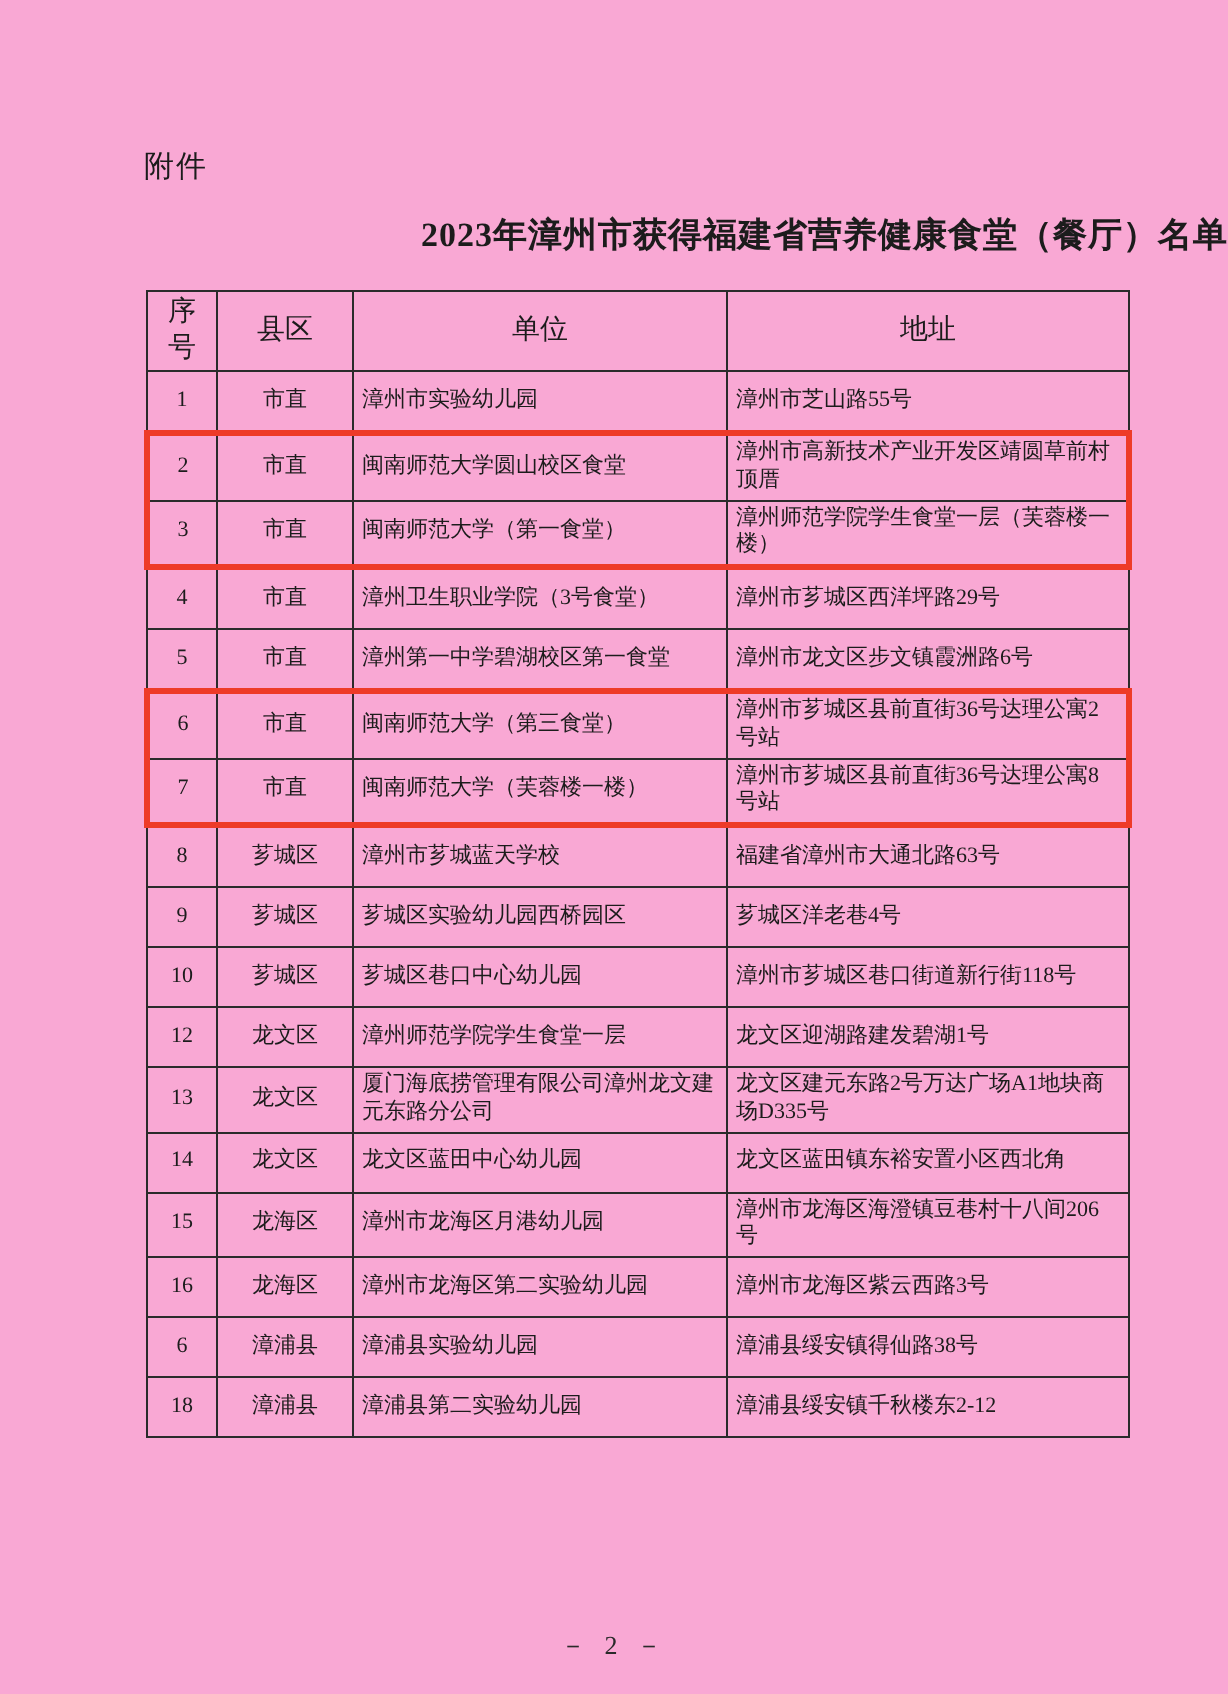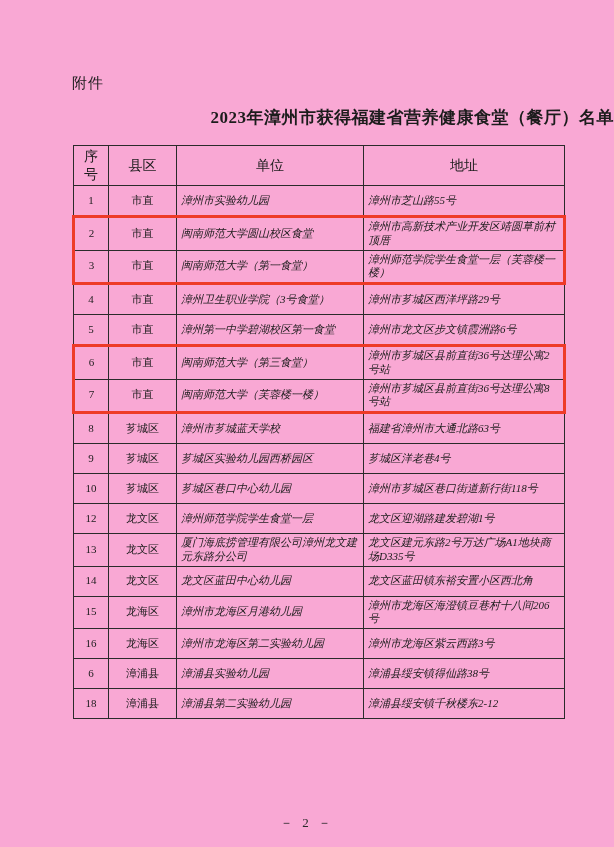--- a/index.html
+++ b/index.html
@@ -49,21 +49,21 @@
     vertical-align: middle;
     overflow: hidden;
   }
   .canteen th {
     font-weight: normal;
     height: 28px;
     font-size: 14px;
   }
   .canteen td { height: 25px; }
   .canteen td.c { text-align: center; }
-  .canteen td.l { text-align: left; word-break: break-all; font-style: italic; }
+  .canteen td.l { text-align: left; word-break: break-all; }
   
   tr.hl td:first-child { border-left: 3px solid var(--hl, #ee3b28); }
   tr.hl td:last-child  { border-right: 3px solid var(--hl, #ee3b28); }
   tr.hl-top td         { border-top: 3px solid var(--hl, #ee3b28); }
   tr.hl-bottom td      { border-bottom: 3px solid var(--hl, #ee3b28); }
   .page-number {
     position: absolute;
     left: 0;
     top: 814px;
     width: 100%;

